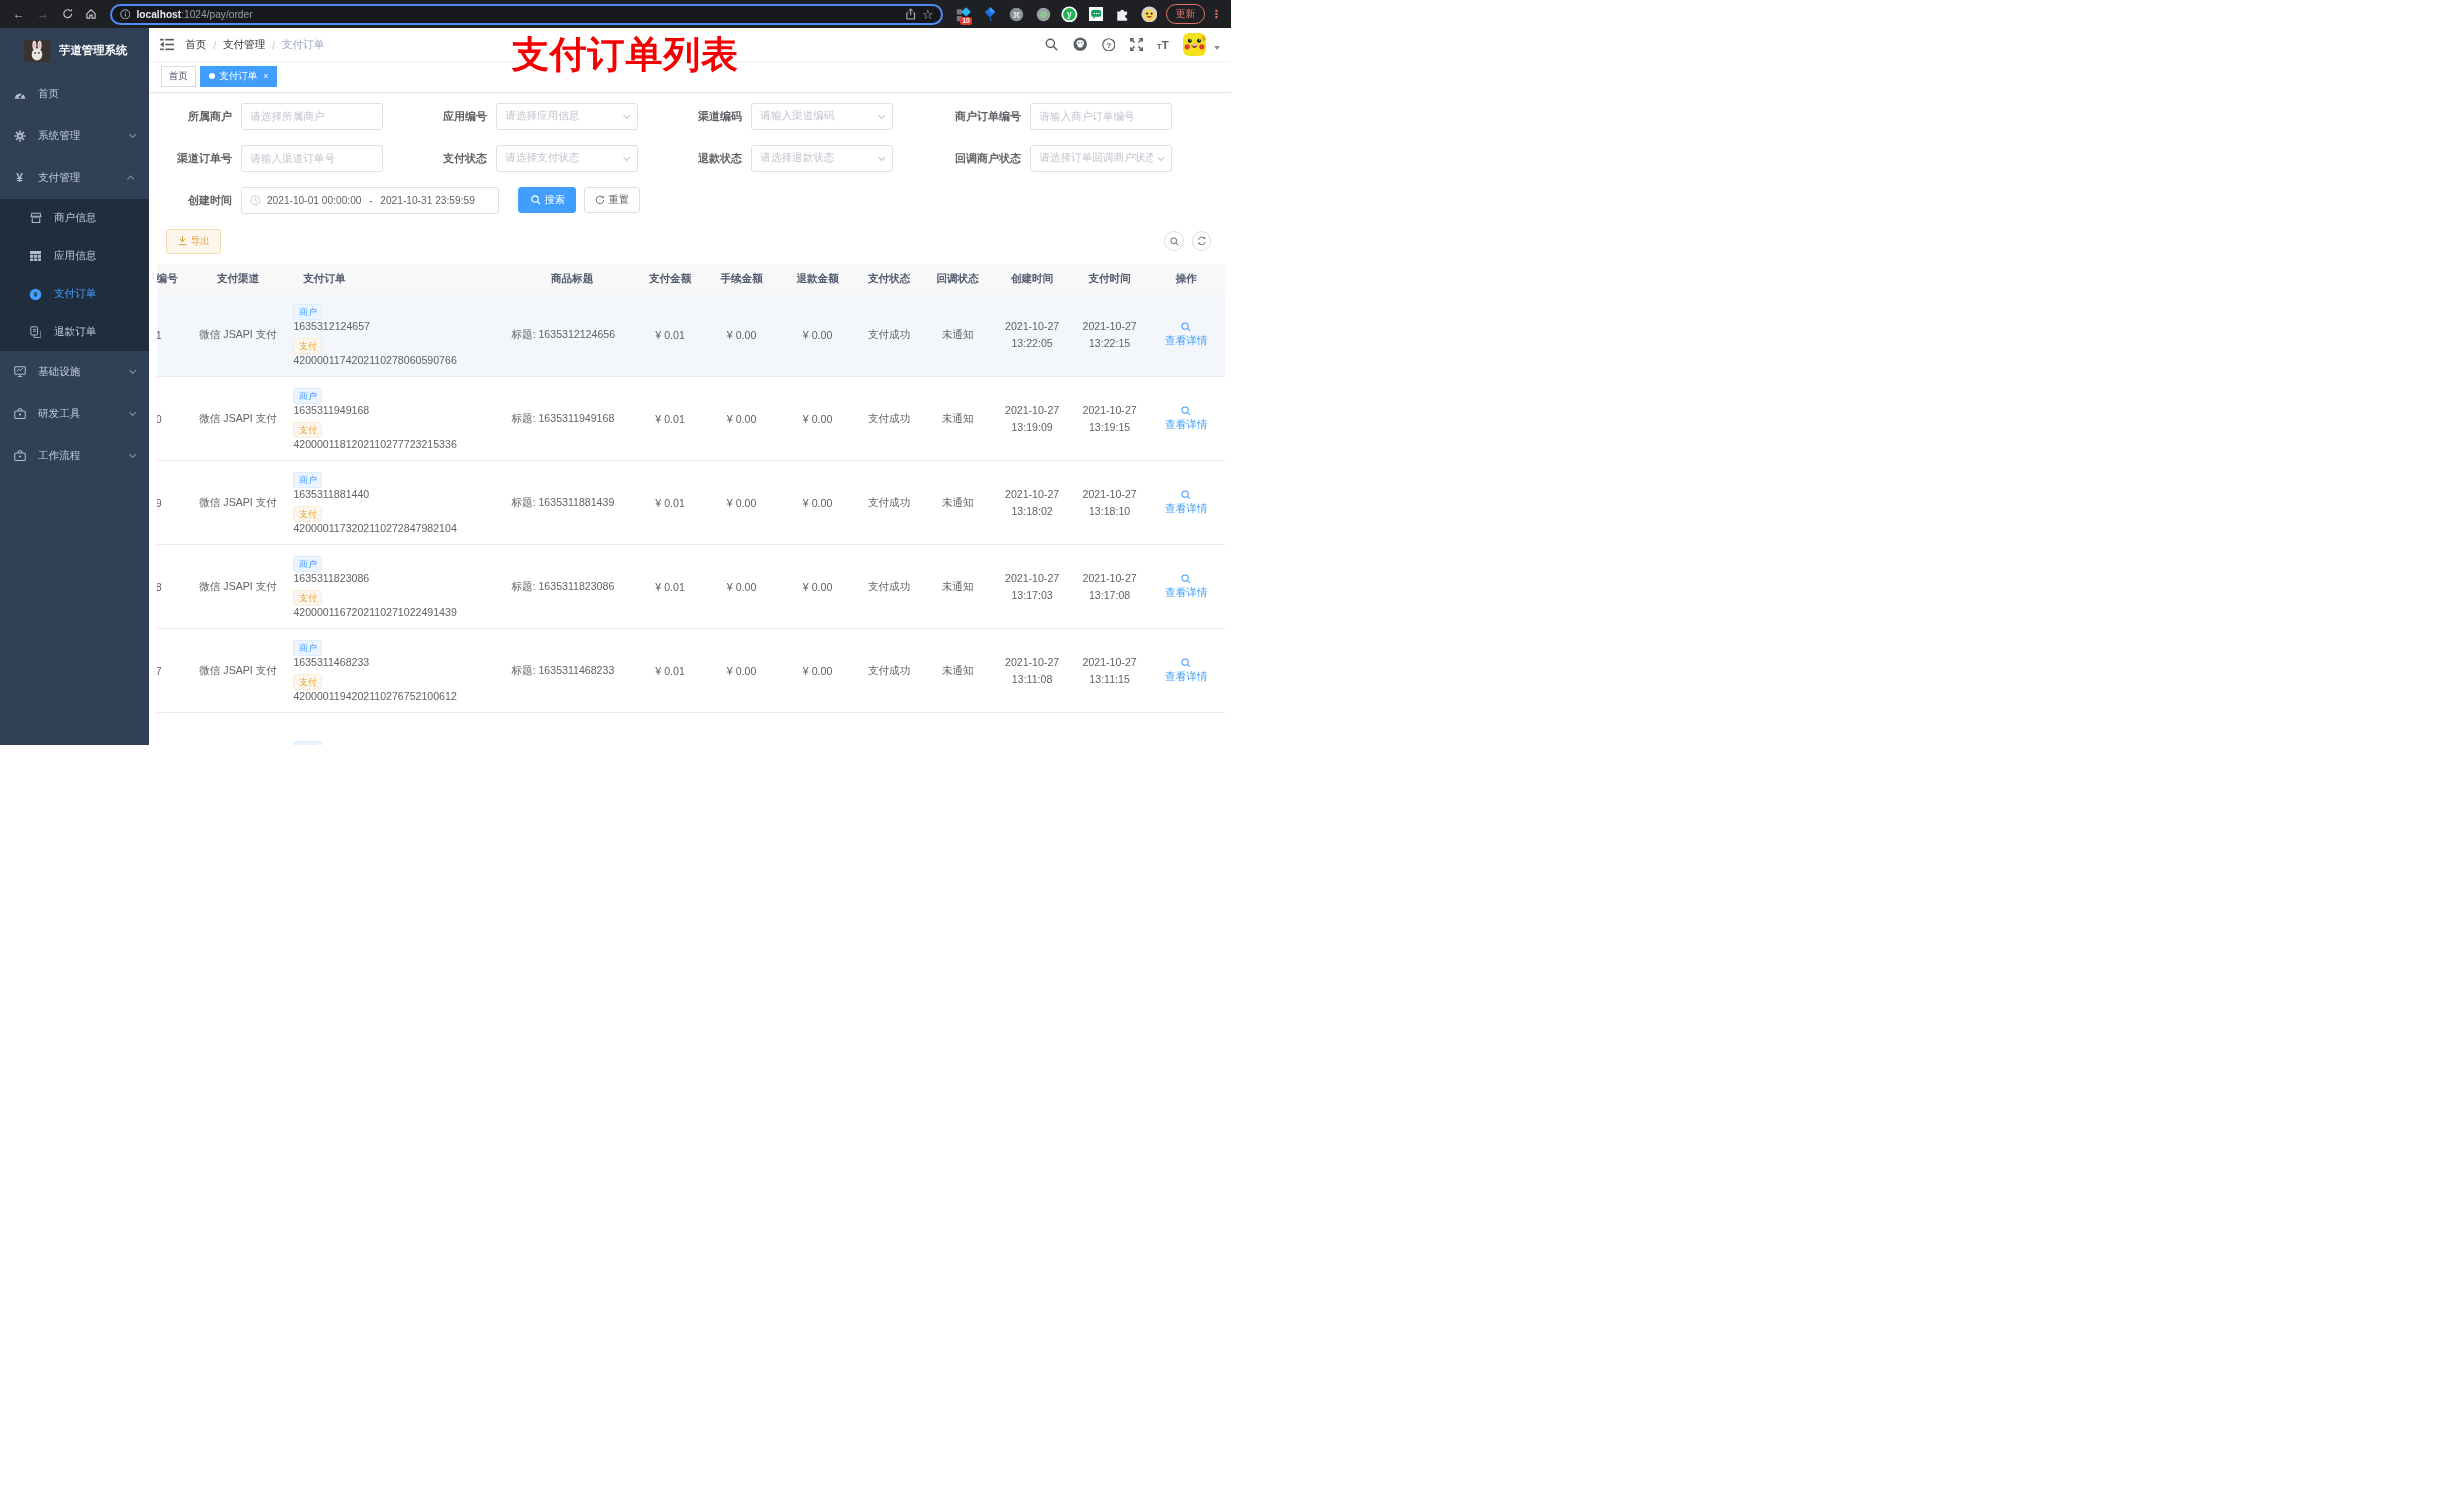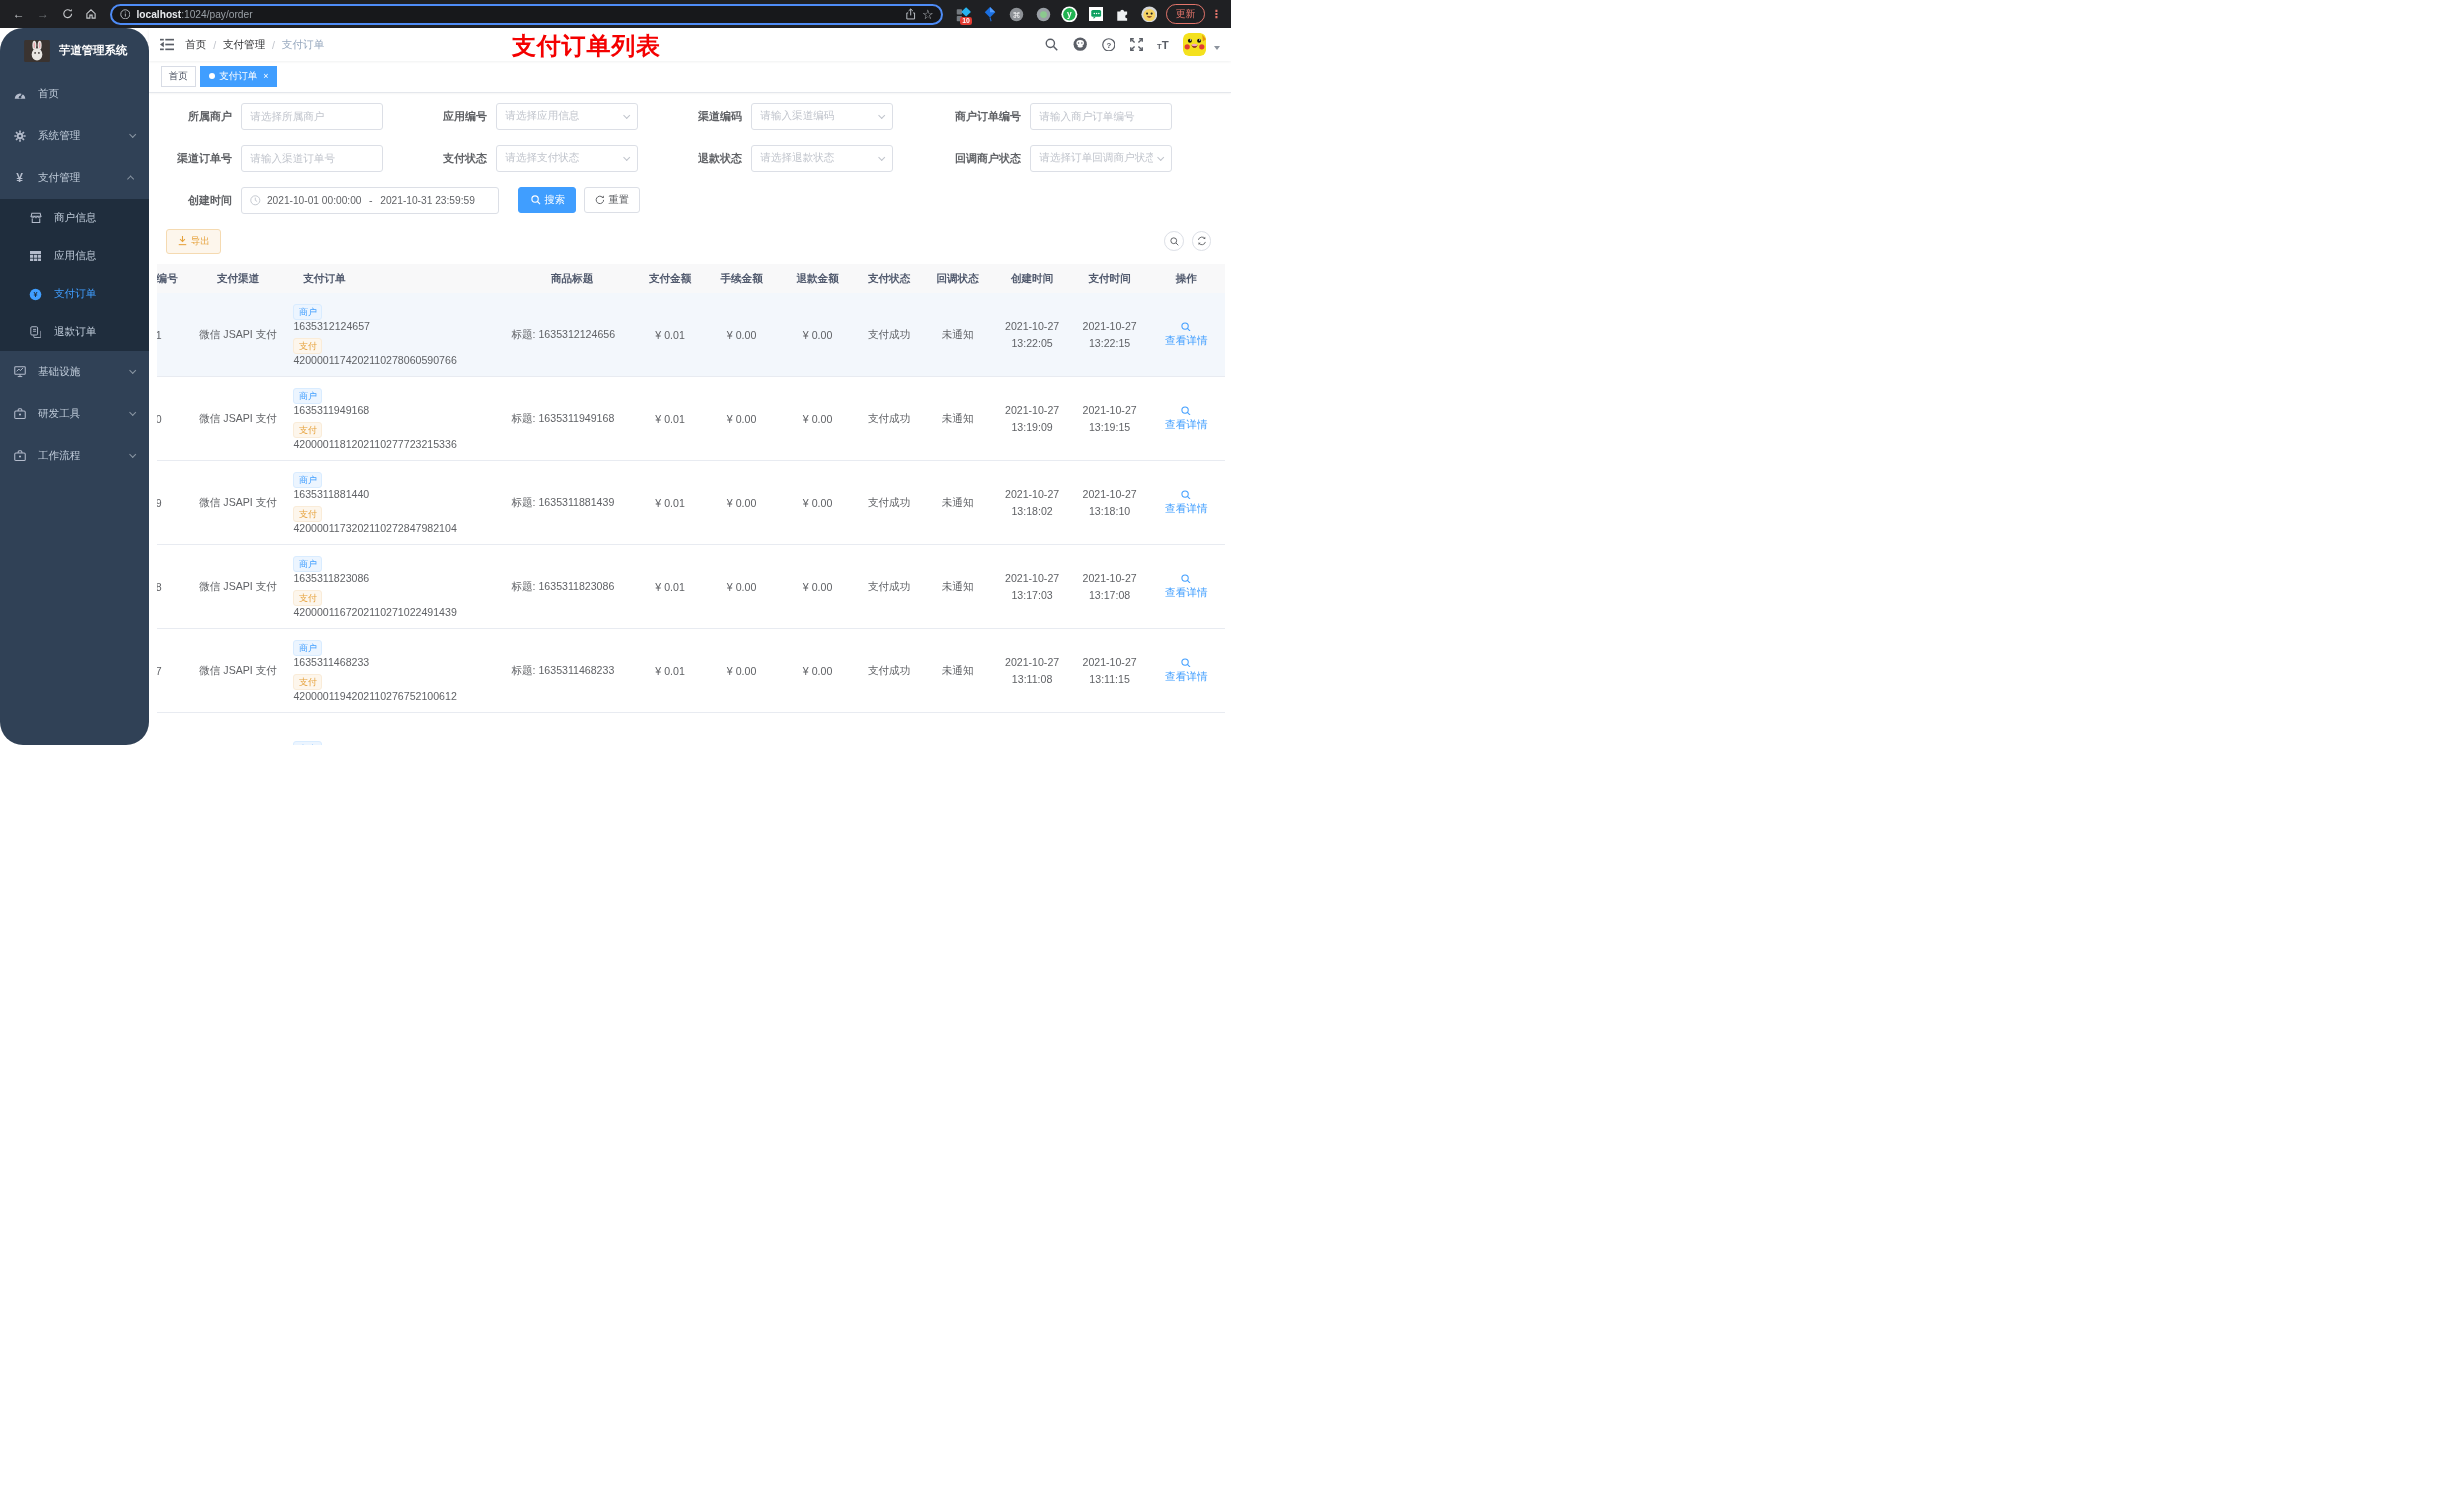--- a/index.html
+++ b/index.html
@@ -17,21 +17,21 @@
   .pill-ic { color:#bdc1c6; font-size:10.6px; flex:0 0 auto; }
   .ext-row { display:flex; align-items:center; gap:9.8px; flex:0 0 auto; }
   .ext { position:relative; width:16.7px; height:16.7px; display:flex; align-items:center; justify-content:center; }
   .badge { position:absolute; bottom:-3px; left:4.5px; background:#e23b32; color:#fff; font-size:6.8px; font-weight:700;
     border-radius:2.3px; padding:0.8px 2.3px; line-height:1; }
   .update-btn { border:1.1px solid #e4756b; color:#e4756b; border-radius:9.8px; padding:2.3px 8.3px; font-size:9.8px; margin-left:4.5px; }
   .vdots { color:#e4756b; font-size:11.4px; letter-spacing:0; margin-left:1.5px; font-weight:700; }
 
   
   .app { display:flex; height:717px; }
-  .sidebar { width:149px; background:#304156; flex:0 0 auto; overflow:hidden;border-radius:23px; }
+  .sidebar { width:149px; background:#304156; flex:0 0 auto; overflow:hidden; }
   .logo-row { height:45px; display:flex; align-items:center; padding-left:24px; }
   .logo-img { width:26px; height:22px; border-radius:1.5px; overflow:hidden; flex:0 0 auto; }
   .app-title { color:#fff; font-weight:700; font-size:11.4px; margin-left:9px; white-space:nowrap; }
   .menu-item { height:42px; display:flex; align-items:center; padding-left:13px; color:#bfcbd9; font-size:10.6px;
     position:relative; cursor:pointer; white-space:nowrap; }
   .menu-item .mi-icon { width:13px; display:flex; justify-content:center; margin-right:12px; color:#b4bccc; flex:0 0 auto; }
   .menu-item .chev { position:absolute; right:15px; }
   .submenu { background:#1f2d3d; }
   .submenu .menu-item { height:38px; padding-left:29px; }
   .menu-item.active { color:#409eff; }
@@ -42,21 +42,21 @@
 
   
   .main { flex:1; display:flex; flex-direction:column; min-width:0; position:relative; background:#fff; }
   .navbar { height:33px; background:#fff; display:flex; align-items:center; padding:0 10.6px;
     box-shadow:0 0.8px 3px rgba(0,21,41,.08); position:relative; z-index:3; }
   .hamburger { width:15px; height:15px; margin-right:10.6px; display:flex; align-items:center; }
   .crumbs { display:flex; align-items:center; gap:6.8px; font-size:10.6px; }
   .crumb { color:#303133; }
   .crumb.last { color:#97a8be; }
   .crumb-sep { color:#c0c4cc; }
-  .annotation { position:absolute; left:363px; top:1.5px; font-size:24px; font-weight:700; color:#f40000;
+  .annotation { position:absolute; left:363px; top:1.5px; font-size:37px; font-weight:700; color:#f40000;
     letter-spacing:0.8px; z-index:9; white-space:nowrap; }
   .nav-right { margin-left:auto; display:flex; align-items:center; gap:14.4px; }
   .nicon { color:#5a5e66; display:flex; align-items:center; }
   .avatar { width:23px; height:23px; border-radius:6px; overflow:hidden; }
   .caret { width:0; height:0; border-left:3.4px solid transparent; border-right:3.4px solid transparent;
     border-top:4.2px solid #8c939d; margin-left:-6px; margin-top:7.6px; }
 
   .tags-view { height:32px; background:#fff; border-bottom:0.8px solid #e4e7ec; box-shadow:0 0.8px 2.3px rgba(0,0,0,.06);
     display:flex; align-items:center; padding-left:12px; gap:4.5px; position:relative; z-index:2; }
   .tag-tab { height:20.4px; display:flex; align-items:center; padding:0 6.8px; border:0.8px solid #d8dce5; background:#fff;

